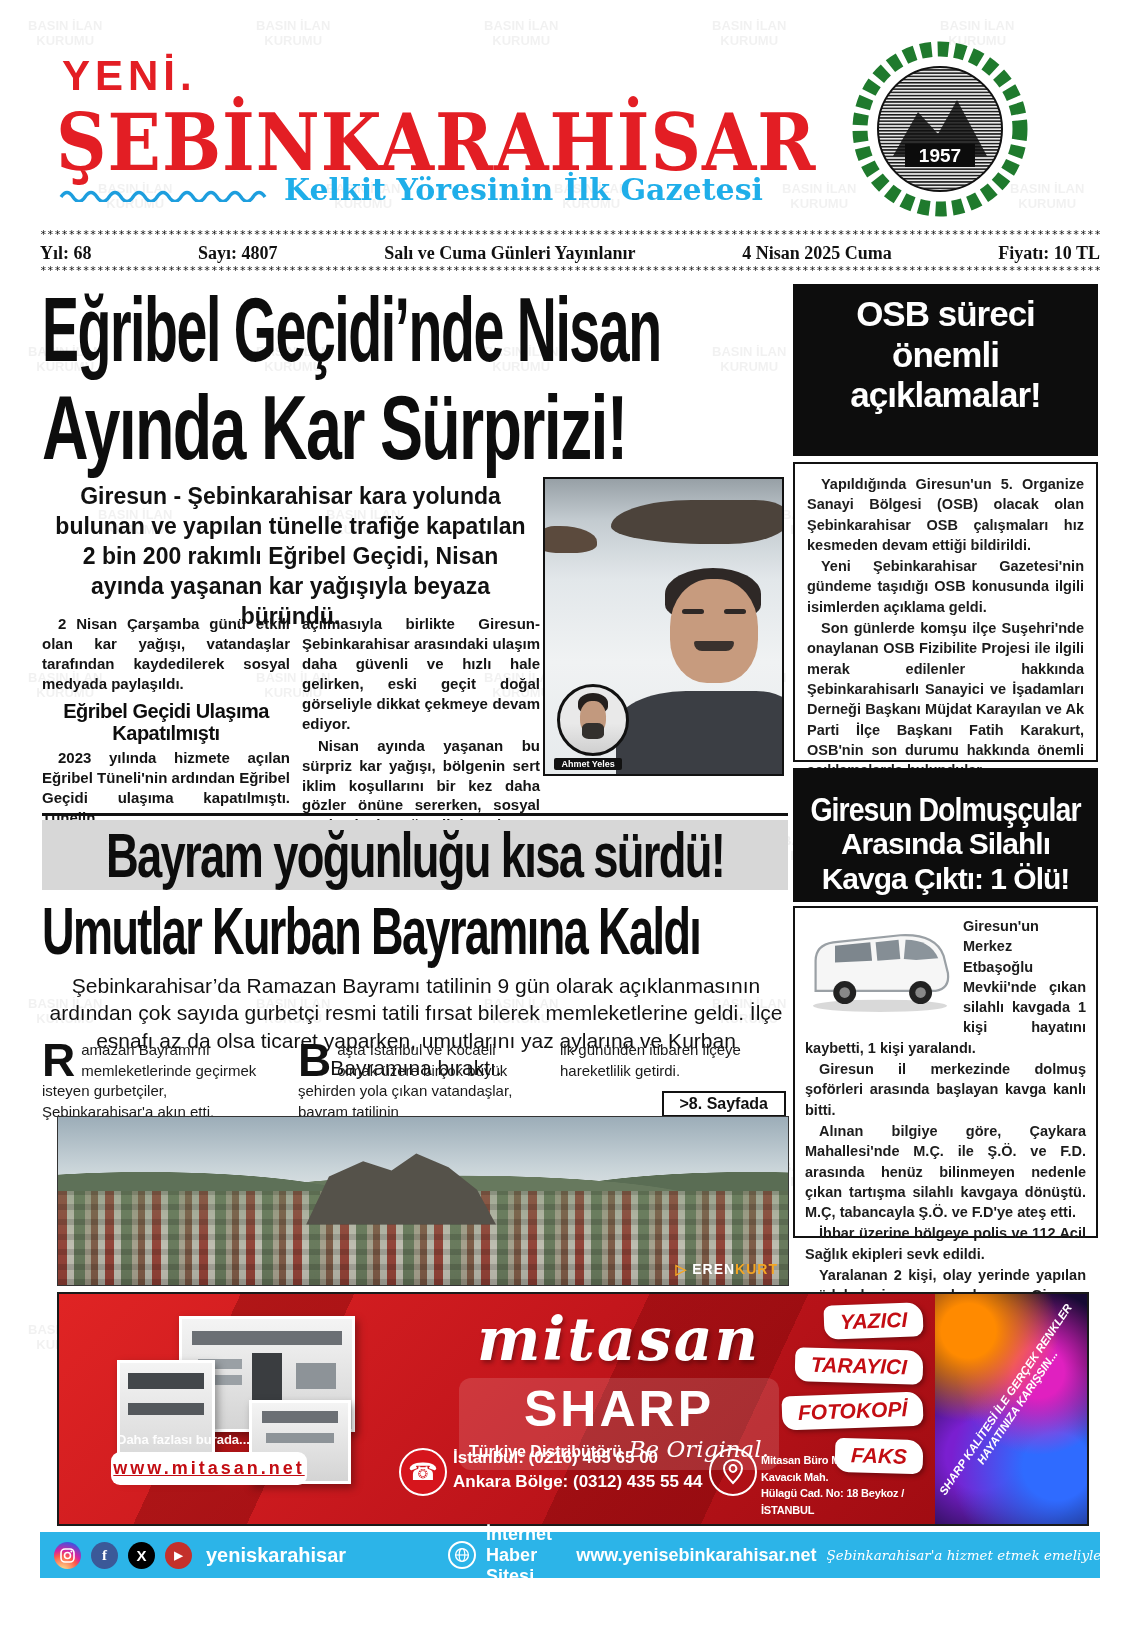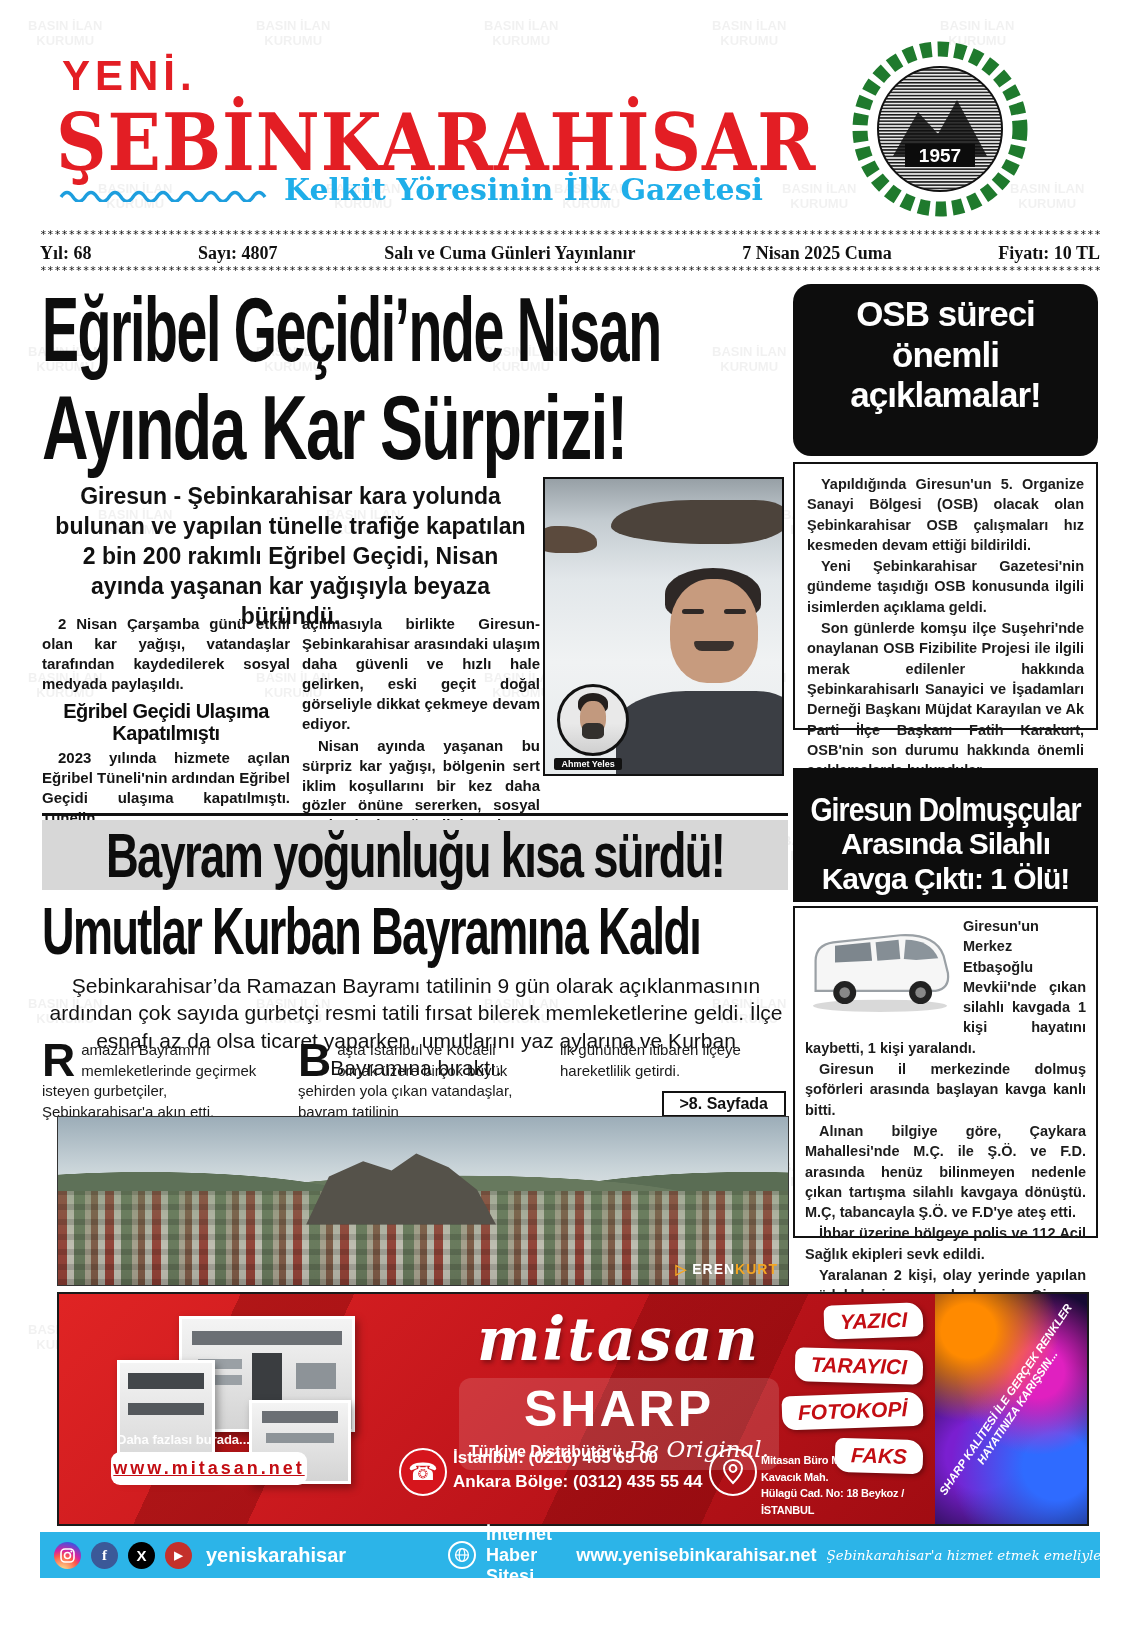--- a/index.html
+++ b/index.html
@@ -253,21 +253,21 @@
       <rect x="60" y="110" width="70" height="23" fill="#0c0c0c"></rect>
       <text x="95" y="128" fill="#ffffff" font-size="19" font-weight="bold" text-anchor="middle" font-family="Liberation Sans, sans-serif">1957</text>
     </svg>
   </div>
 
   <div class="abs z stars" style="left:40px;top:230px;">************************************************************************************************************************************************************************************************************************************************</div>
   <div class="abs z infobar-row" style="left:40px;top:243px;">
     <span>Yıl: 68</span>
     <span>Sayı: 4807</span>
     <span>Salı ve Cuma Günleri Yayınlanır</span>
-    <span>7 Nisan 2025 Cuma</span>
+    <span>4 Nisan 2025 Cuma</span>
     <span>Fiyatı: 10 TL</span>
   </div>
   <div class="abs z stars" style="left:40px;top:266px;">************************************************************************************************************************************************************************************************************************************************</div>
 
   <div class="abs z" style="left:42px;top:284px;height:94px;">
     <span class="cnd" style="font-size:76px;transform:scale(0.73,1.2);">Eğribel Geçidi’nde Nisan</span>
   </div>
   <div class="abs z" style="left:42px;top:382px;height:94px;">
     <span class="cnd" style="font-size:76px;transform:scale(0.85,1.2);">Ayında Kar Sürprizi!</span>
   </div>
@@ -330,26 +330,26 @@
     <div class="pan-sky"></div>
     <div class="pan-hills"></div>
     <div class="pan-town"></div>
     <div class="pan-rock"></div>
     <div class="pan-credit">
       <span class="i">▷</span>
       <span class="a">EREN</span><span class="b">KURT</span>
     </div>
   </div>
 
-  <div class="abs z blackbox" style="left:793px;top:284px;width:305px;height:172px;padding-top:10px;box-sizing:border-box;border-radius:18px;">
+  <div class="abs z blackbox" style="left:793px;top:284px;width:305px;height:172px;padding-top:10px;box-sizing:border-box;">
     <div class="bb-line" style="font-size:35px;">OSB süreci</div>
     <div class="bb-line" style="font-size:35px;">önemli</div>
     <div class="bb-line" style="font-size:35px;">açıklamalar!</div>
   </div>
-  <div class="abs z sbox" style="left:793px;top:462px;width:305px;height:268px;padding:10px 12px;box-sizing:border-box;">
+  <div class="abs z sbox" style="left:793px;top:462px;width:305px;height:300px;padding:10px 12px;box-sizing:border-box;">
     <p class="sbp">Yapıldığında Giresun'un 5. Organize Sanayi Bölgesi (OSB) olacak olan Şebinkarahisar OSB çalışmaları hız kesmeden devam ettiği bildirildi.</p>
     <p class="sbp">Yeni Şebinkarahisar Gazetesi'nin gündeme taşıdığı OSB konusunda ilgili isimlerden açıklama geldi.</p>
     <p class="sbp">Son günlerde komşu ilçe Suşehri'nde onaylanan OSB Fizibilite Projesi ile ilgili merak edilenler hakkında Şebinkarahisarlı Sanayici ve İşadamları Derneği Başkanı Müjdat Karayılan ve Ak Parti İlçe Başkanı Fatih Karakurt, OSB'nin son durumu hakkında önemli açıklamalarda bulundular.</p>
     <div class="jump-r">&gt;5. Sayfada</div>
   </div>
 
   <div class="abs z blackbox" style="left:793px;top:768px;width:305px;height:134px;padding-top:24px;box-sizing:border-box;">
     <div class="bb-line" style="font-size:30px;transform:scale(0.95,1.08);transform-origin:center top;">Giresun Dolmuşçular</div>
     <div class="bb-line" style="font-size:30px;">Arasında Silahlı</div>
     <div class="bb-line" style="font-size:30px;">Kavga Çıktı: 1 Ölü!</div>

